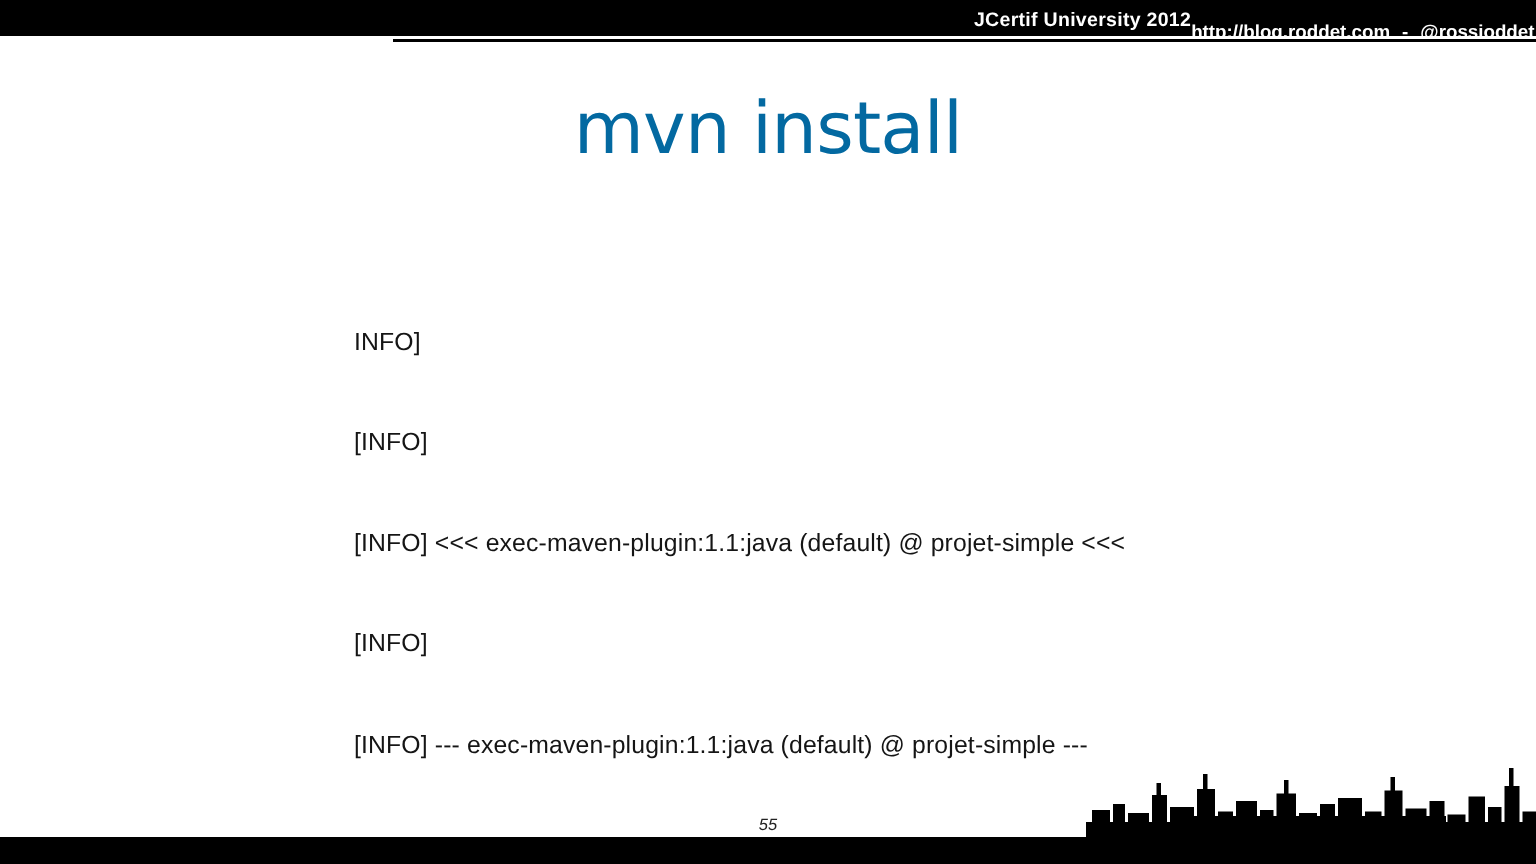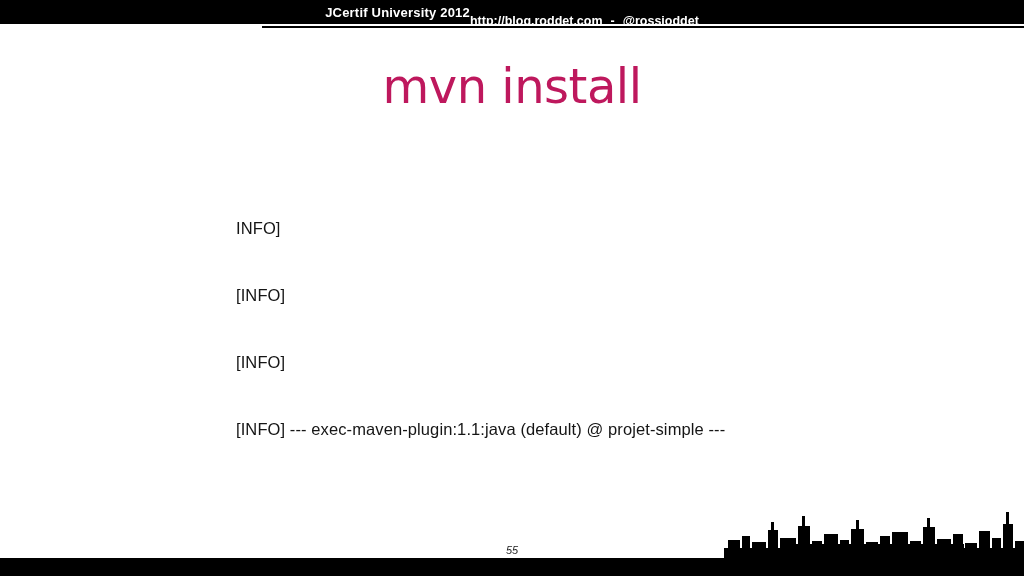--- a/index.html
+++ b/index.html
@@ -19,23 +19,23 @@
   .top-bar {
     position: absolute;
     top: 0;
     left: 0;
     width: 1024px;
     height: 24px;
     background: #000000;
     color: #ffffff;
     display: flex;
     align-items: center;
-    justify-content: center;
+    justify-content: flex-end;
     box-sizing: border-box;
-    padding: 0 22px;
+    padding: 0 1px;
   }
   .top-bar .brand {
     font-size: 13px;
     font-weight: bold;
     letter-spacing: 0.2px;
     white-space: nowrap;
   }
   .top-bar .right-links {
     display: flex;
     align-items: center;
@@ -62,21 +62,21 @@
 
   
   .slide-title {
     position: absolute;
     top: 56px;
     left: 0;
     width: 1024px;
     text-align: center;
     font-size: 48px;
     line-height: 60px;
-    color: #be185d;
+    color: #0369a1;
     font-family: "DejaVu Sans", sans-serif;
     font-weight: 400;
     letter-spacing: -0.5px;
   }
 
   
   .console-block {
     position: absolute;
     top: 172px;
     left: 236px;
@@ -134,20 +134,21 @@
     <span>@rossioddet</span>
   </span>
 </div>
 <div class="top-rule"></div>
 
 <div class="slide-title">mvn install</div>
 
 <div class="console-block">
   <div class="console-line">INFO]</div>
   <div class="console-line">[INFO]</div>
+  <div class="console-line">[INFO] &lt;&lt;&lt; exec-maven-plugin:1.1:java (default) @ projet-simple &lt;&lt;&lt;</div>
   <div class="console-line">[INFO]</div>
   <div class="console-line">[INFO] --- exec-maven-plugin:1.1:java (default) @ projet-simple ---</div>
   
   
   
   
   
 </div>
 
 <div class="skyline">

